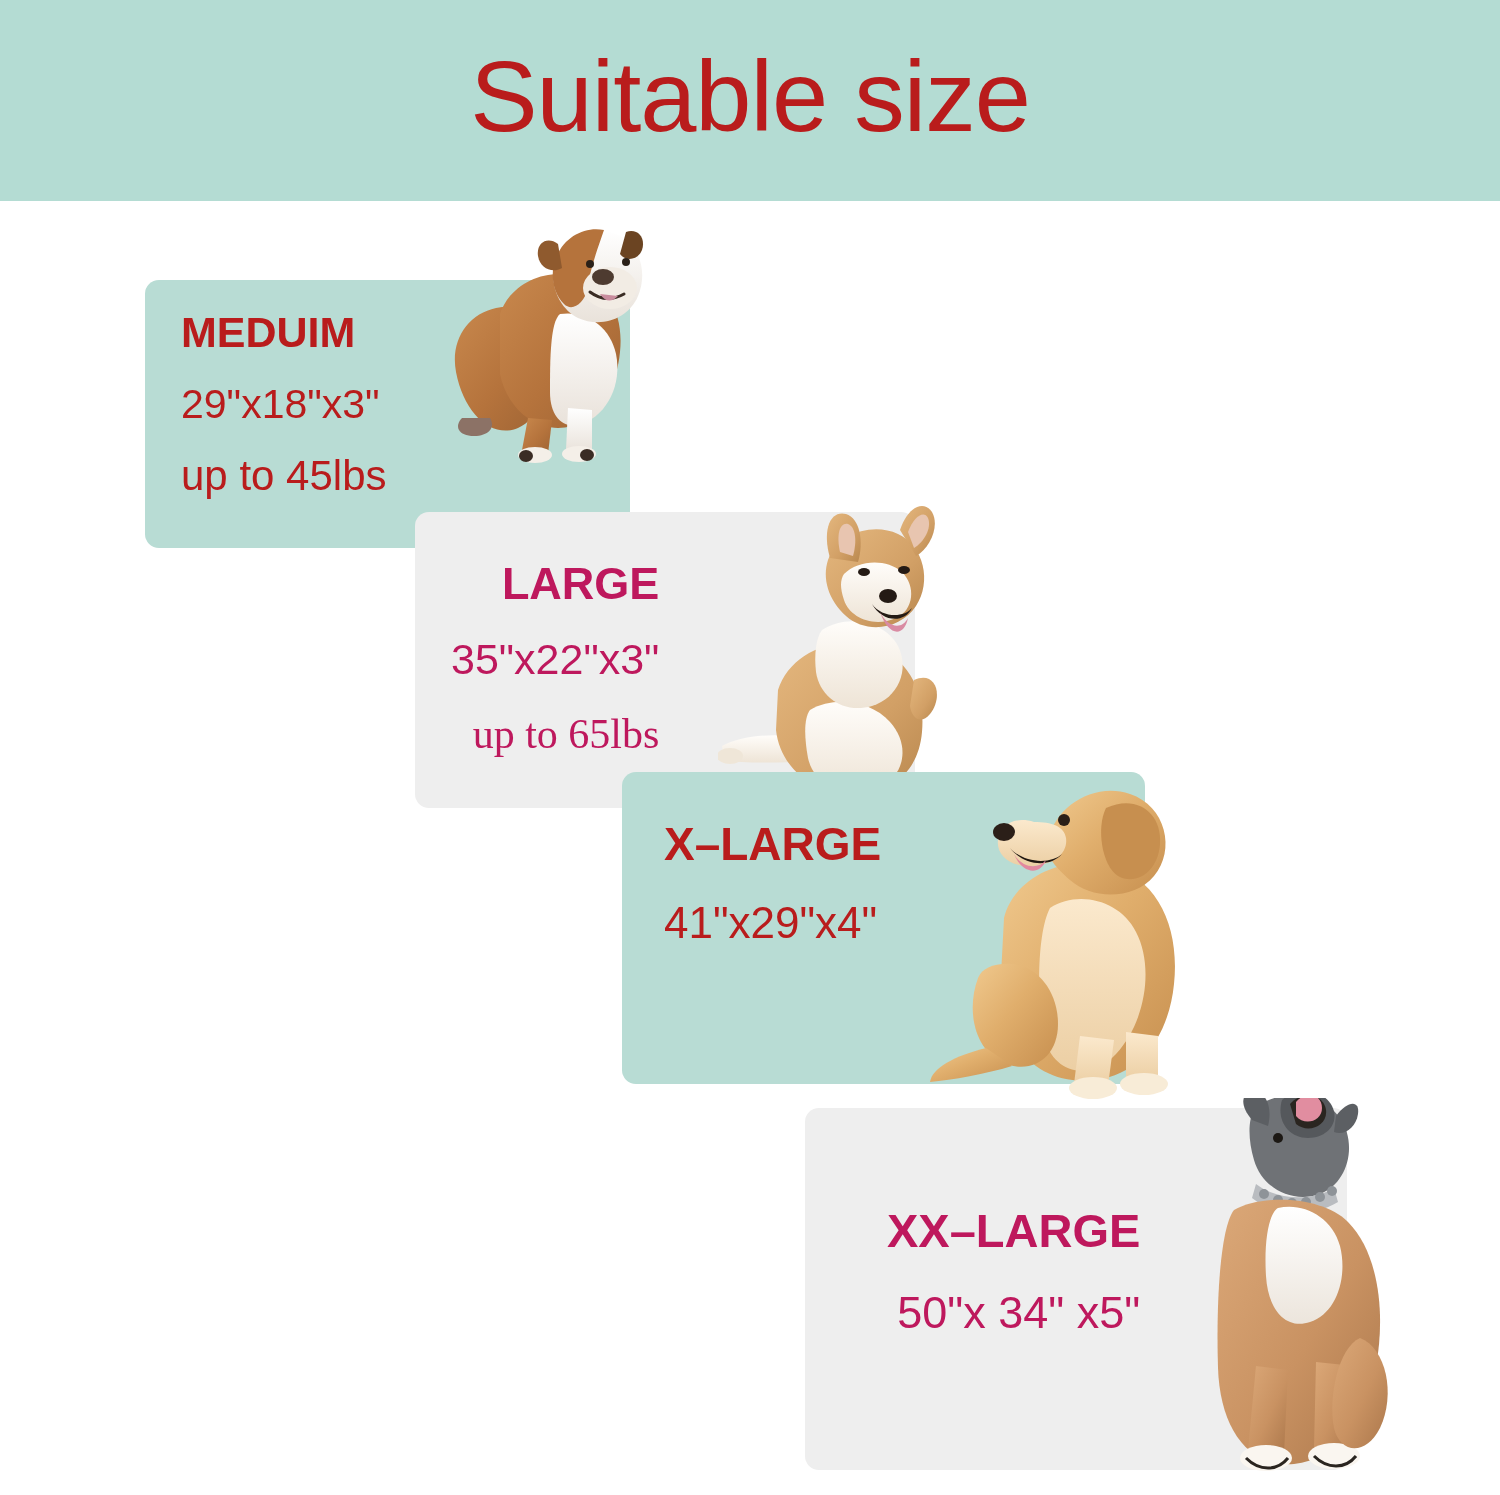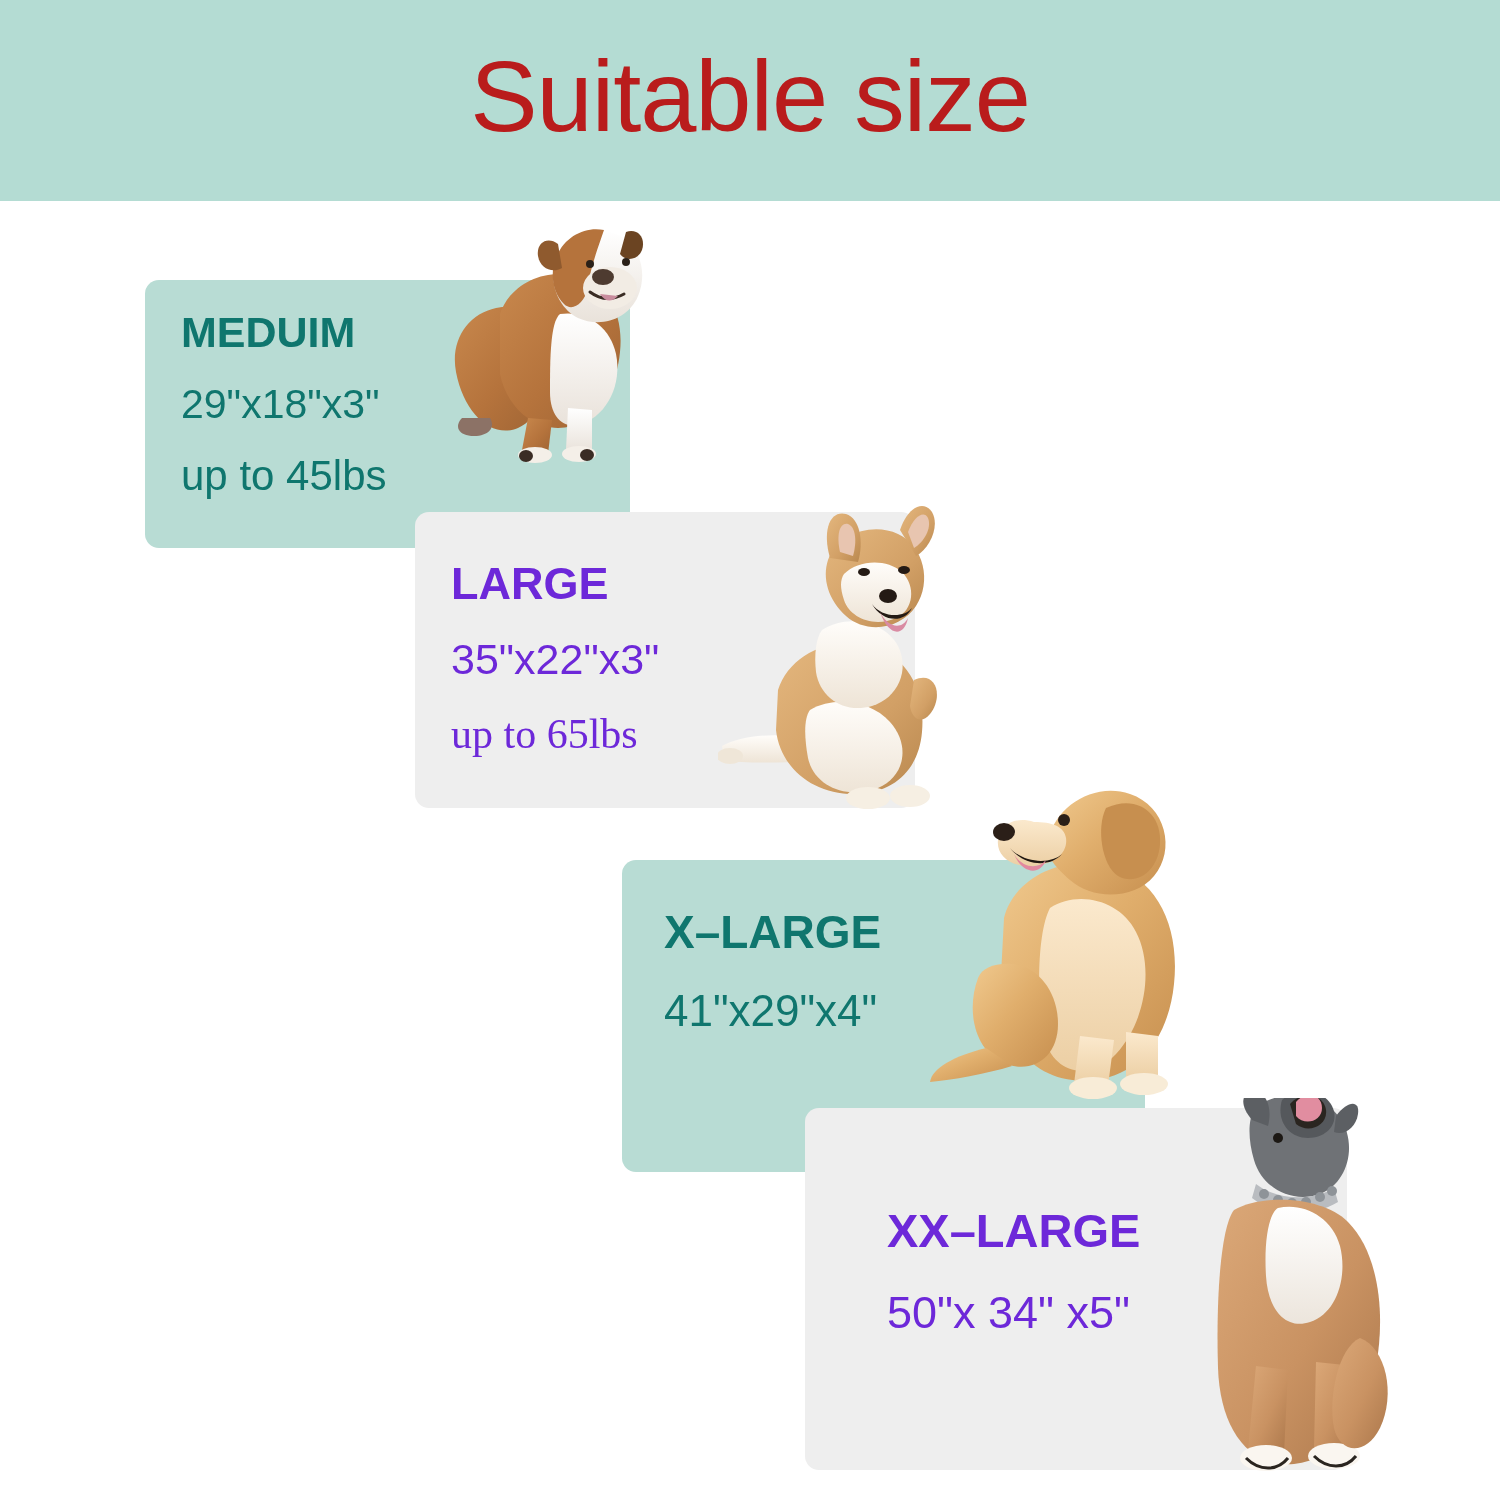--- a/index.html
+++ b/index.html
@@ -63,29 +63,29 @@
     line-height: 1.05;
     white-space: nowrap;
   }
   .card-weight {
     font-weight: 400;
     line-height: 1.05;
     white-space: nowrap;
   }
   .mint .card-name,
   .mint .card-dims,
-  .mint .card-weight { color: #0f766e; }
+  .mint .card-weight { color: #b91c1c; }
   .gray .card-name,
   .gray .card-dims,
-  .gray .card-weight { color: #6d28d9; }
+  .gray .card-weight { color: #be185d; text-align: right; }
 
   
   #card-medium   { left: 145px; top: 280px;  width: 485px; height: 268px; z-index: 10; }
   #card-large    { left: 415px; top: 512px;  width: 500px; height: 296px; z-index: 20; }
-  #card-xlarge   { left: 622px; top: 860px;  width: 523px; height: 312px; z-index: 30; padding-left: 12px; }
+  #card-xlarge   { left: 622px; top: 772px;  width: 523px; height: 312px; z-index: 30; padding-left: 12px; }
   #card-xxlarge  { left: 805px; top: 1108px; width: 542px; height: 362px; z-index: 40; }
 
   #card-medium  .card-text { left: 36px; top: 30px;  gap: 28px; }
   #card-large   .card-text { left: 36px; top: 48px;  gap: 30px; }
   #card-xlarge  .card-text { left: 42px; top: 48px;  gap: 32px; }
   #card-xxlarge .card-text { left: 82px; top: 98px;  gap: 34px; }
 
   #card-medium  .card-name   { font-size: 43px; }
   #card-medium  .card-dims   { font-size: 41px; }
   #card-medium  .card-weight { font-size: 42px; }

